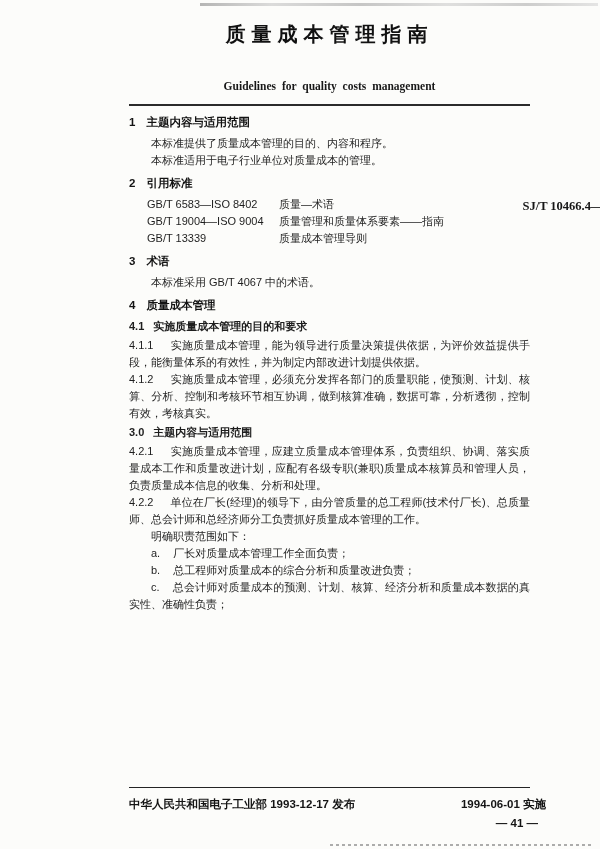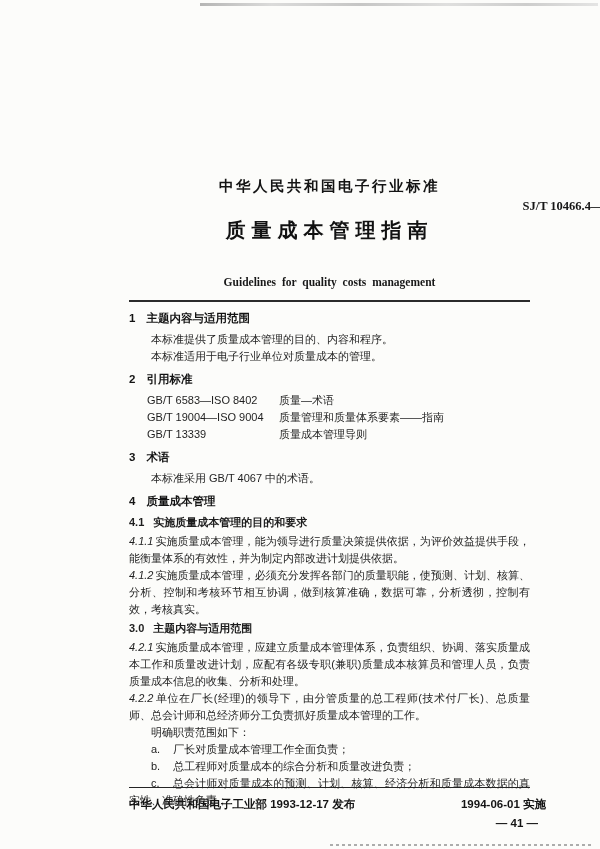--- a/index.html
+++ b/index.html
@@ -39,21 +39,21 @@
     font-size:11.5px; font-weight:bold; word-spacing:3px; color:#181818;
   }
   .rule-top { margin:12px 0 8px; border:0; border-top:2px solid #2b2b2b; }
 
   .body-blocks { font-size:11px; line-height:17px; text-align:justify; }
   .h1 { font-weight:bold; font-size:11.5px; margin:6px 0 4px; color:#131313; text-align:left; }
   .h1 .num { margin-right:11px; }
   .h2 { font-weight:bold; font-size:11px; margin:2px 0; text-align:left; }
   .h2 .num { margin-right:9px; }
   .p  { text-indent:2em; }
-  .pn .num { margin-right:2px;font-style:italic; }
+  .pn .num { margin-right:17px; }
   .ref { display:flex; padding-left:18px; text-align:left; }
   .ref .code { width:132px; flex:none; }
   .li { text-indent:2em; }
   .li .num { margin-right:13px; }
 
   .rule-bottom { position:absolute; top:787px; left:129px; width:401px; border:0; border-top:1.5px solid #242424; margin:0; }
   .footer-row {
     position:absolute; top:797px; left:129px; width:417px;
     display:flex; justify-content:space-between;
     font-size:11.5px; font-weight:bold; color:#141414;
@@ -65,21 +65,20 @@
 </style>
 </head>
 <body>
 
 <div class="page">
   <div class="scan-top"></div>
 
   <div class="std-no">SJ/T 10466.4—93</div>
 
   <div class="content">
-    <div class="org">中华人民共和国电子行业标准</div>
     <div class="title">质量成本管理指南</div>
     <div class="title-en">Guidelines for quality costs management</div>
     <hr class="rule-top">
 
     <div class="body-blocks">
       <div class="h1">
         <span class="num">1</span><span>主题内容与适用范围</span>
       </div>
       <div class="p">本标准提供了质量成本管理的目的、内容和程序。</div>
       <div class="p">本标准适用于电子行业单位对质量成本的管理。</div>

